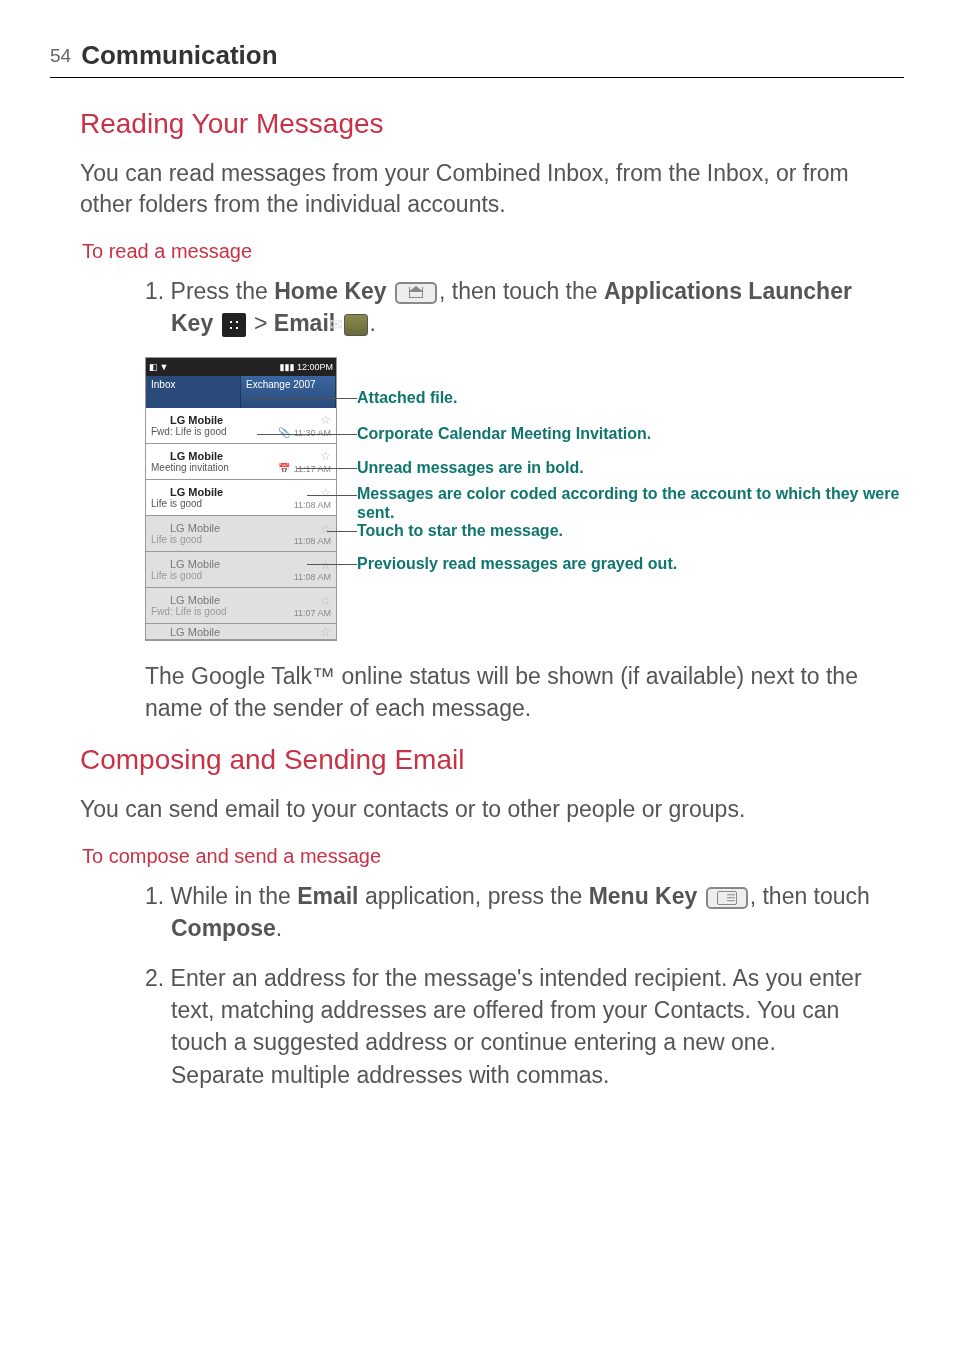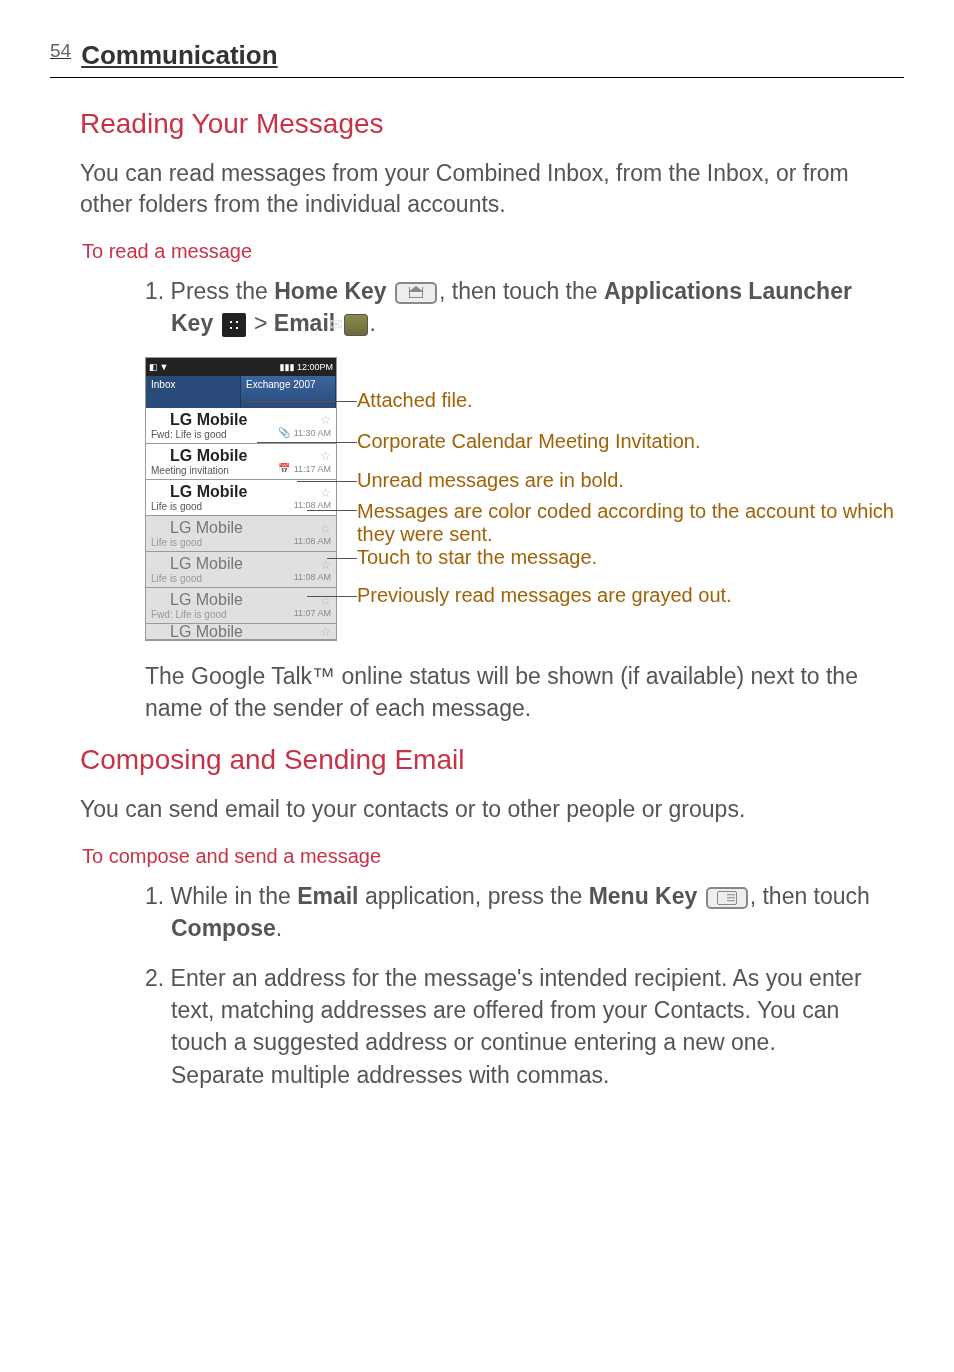--- a/index.html
+++ b/index.html
@@ -6,25 +6,24 @@
     body {
       font-family: Arial, Helvetica, sans-serif;
       background: #fff;
       width: 954px;
       height: 1372px;
       padding: 40px 50px 50px 50px;
       color: #333;
     }
     .header-row {
       display: flex;
-      align-items: flex-start;
+      align-items: center;
       border-bottom: 1.5px solid #000;
       padding-bottom: 6px;
       margin-bottom: 30px;
-      text-decoration: underline;
     }
     .page-num {
       font-size: 19px;
       color: #666;
       margin-right: 10px;
     }
     .section-title {
       font-size: 26px;
       font-weight: bold;
       color: #333;
@@ -153,32 +152,32 @@
     }
     .tab { flex: 1; padding: 3px 5px; border-right: 1px solid #1a3a5a; }
     .tab.active { background: #2a4a7a; }
     .email-row {
       display: flex; align-items: center;
       padding: 4px 5px; border-bottom: 1px solid #999;
       height: 36px; position: relative;
     }
     .email-row.read { background: #e0e0e0; }
     .email-content { flex: 1; overflow: hidden; }
-    .email-sender { font-weight: bold; font-size: 16px; color: #222; padding-left: 19px; }
+    .email-sender { font-weight: bold; font-size: 11px; color: #222; padding-left: 19px; }
     .email-row.read .email-sender { font-weight: normal; color: #777; }
     .email-subject { font-size: 10px; color: #555; }
     .email-row.read .email-subject { color: #999; }
     .email-meta { text-align: right; font-size: 9px; color: #888; }
     .email-star { color: #bbb; font-size: 12px; }
     .attach-icon { color: #888; font-size: 10px; }
     .cal-icon { color: #b77; font-size: 10px; }
 
     .callouts {
       flex: 1; position: relative; padding-left: 20px;
-      font-size: 20px; color: #a16207;
+      font-size: 16px; color: #0f766e; font-weight: bold;
     }
     .callout { position: relative; display: flex; align-items: center; }
     .callout-line {
       position: absolute; left: -20px; top: 50%;
       height: 1px; background: #555;
     }
     .c1 { margin-top: 32px; } .c1 .callout-line { width: 112px; left: -112px; }
     .c2 { margin-top: 18px; } .c2 .callout-line { width: 100px; left: -100px; }
     .c3 { margin-top: 16px; } .c3 .callout-line { width: 60px; left: -60px; }
     .c4 { margin-top: 8px; line-height: 1.15; } .c4 .callout-line { width: 50px; left: -50px; top: 10px; }

